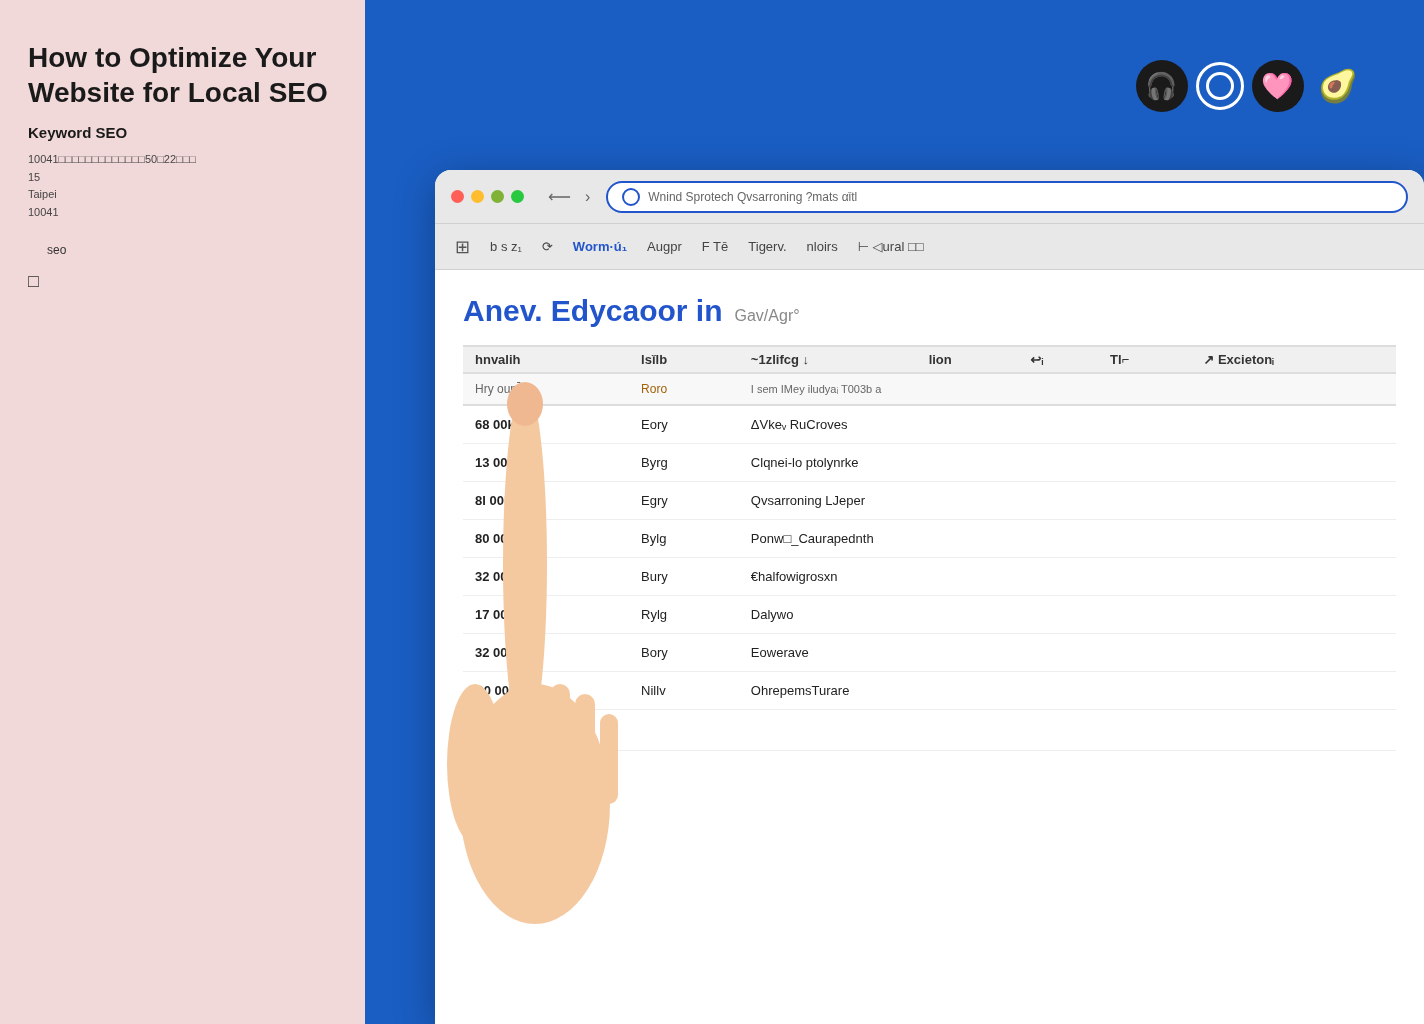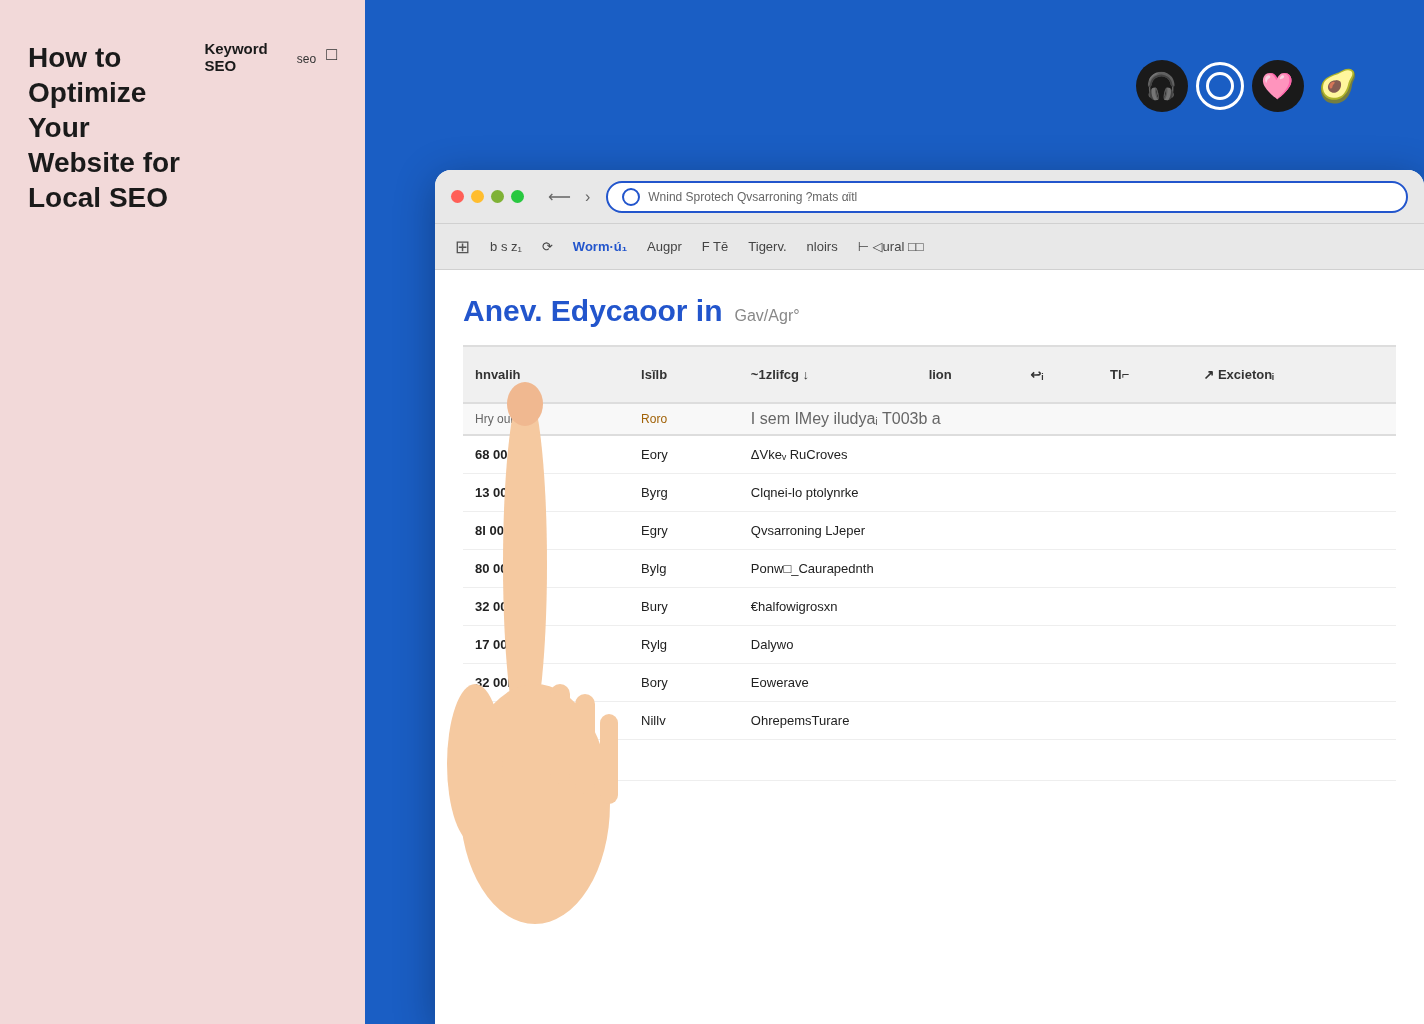--- a/index.html
+++ b/index.html
@@ -12,21 +12,21 @@
     }
 
     
     .sidebar {
       width: 365px;
       min-width: 365px;
       background: #f2d9d9;
       height: 1024px;
       padding: 40px 28px 28px 28px;
       display: flex;
-      flex-direction: row;
+      flex-direction: column;
       gap: 10px;
     }
 
     .sidebar-title {
       font-size: 28px;
       font-weight: 700;
       color: #1a1a1a;
       line-height: 1.25;
       margin-bottom: 4px;
     }
@@ -236,21 +236,21 @@
       font-size: 13px;
     }
 
     .data-table thead tr {
       background: #f0f0f0;
       border-top: 2px solid #ddd;
       border-bottom: 2px solid #ddd;
     }
 
     .data-table thead th {
-      padding: 20px 12px;
+      padding: 5px 12px;
       text-align: left;
       font-weight: 600;
       color: #333;
       white-space: nowrap;
     }
 
     .data-table tbody tr {
       border-bottom: 1px solid #eee;
     }
 
@@ -281,20 +281,26 @@
       width: 100%;
       height: 100%;
     }
   </style>
 </head>
 <body>
 
 <div class="sidebar">
   <h1 class="sidebar-title">How to Optimize Your Website for Local SEO</h1>
   <div class="sidebar-subtitle">Keyword SEO</div>
+  <div class="sidebar-meta">
+    <div>10041□□□□□□□□□□□□□50□22□□□</div>
+    <div>15</div>
+    <div>Taipei</div>
+    <div>10041</div>
+  </div>
   <div class="sidebar-tag">seo</div>
   <div class="sidebar-icon">□</div>
 </div>
 
 <div class="main">
 
   <div class="top-icons">
     <div class="icon-circle dark">🎧</div>
     <div class="icon-circle" style="background:#1a5ec4;border:3px solid white;width:48px;height:48px;border-radius:50%;display:flex;align-items:center;justify-content:center;">
       <div style="width:28px;height:28px;border-radius:50%;border:3px solid white;"></div>
@@ -349,21 +355,21 @@
             <th>lsǐlb</th>
             <th>~1zlifcg ↓</th>
             <th>lion</th>
             <th>↩ᵢ</th>
             <th>Tl⌐</th>
             <th>↗ Excietonᵢ</th>
           </tr>
           <tr style="background:#f8f8f8;">
             <td style="padding:8px 12px;font-size:12px;color:#666;">Hry ounĪ</td>
             <td style="padding:8px 12px;font-size:12px;color:#a16207;">Roro</td>
-            <td colspan="5" style="padding:4px 12px;font-size:16px;color:#666;">I sem IMey iludyaᵢ T003b a</td>
+            <td colspan="5" style="padding:4px 12px;font-size:11px;color:#666;">I sem IMey iludyaᵢ T003b a</td>
           </tr>
         </thead>
         <tbody id="table-body">
         <tr>
     <td class="col-num">68 00k•</td>
     <td>Eory</td>
     <td colspan="5">ΔVkeᵥ RuCroves</td>
   </tr>
             <tr>
     <td class="col-num">13 00k→</td>

